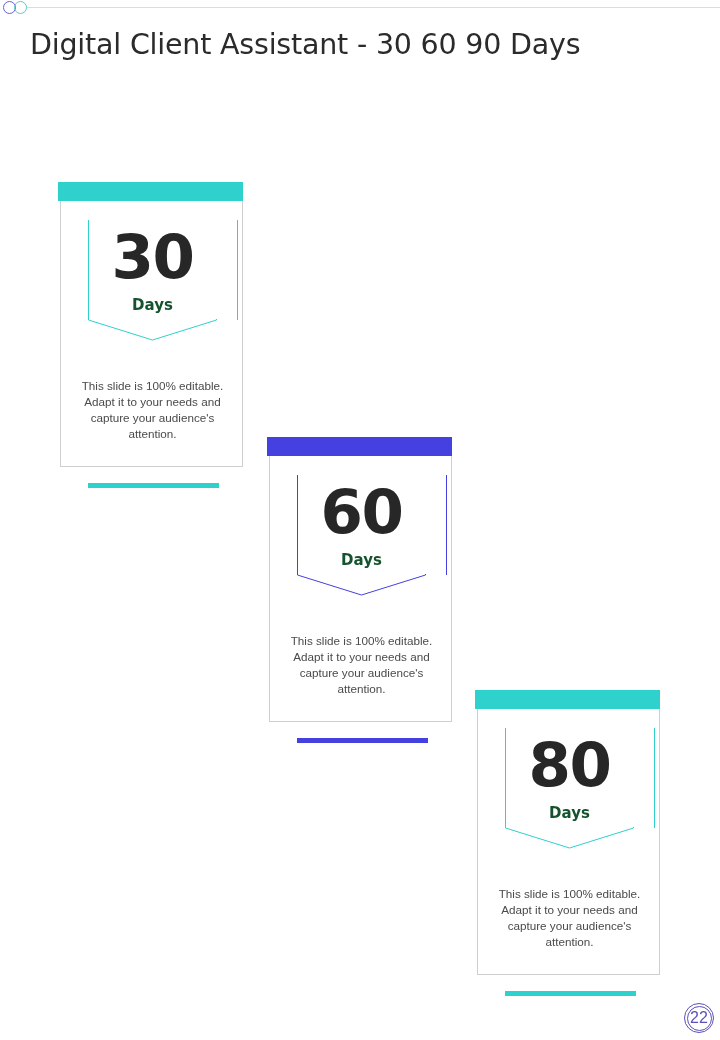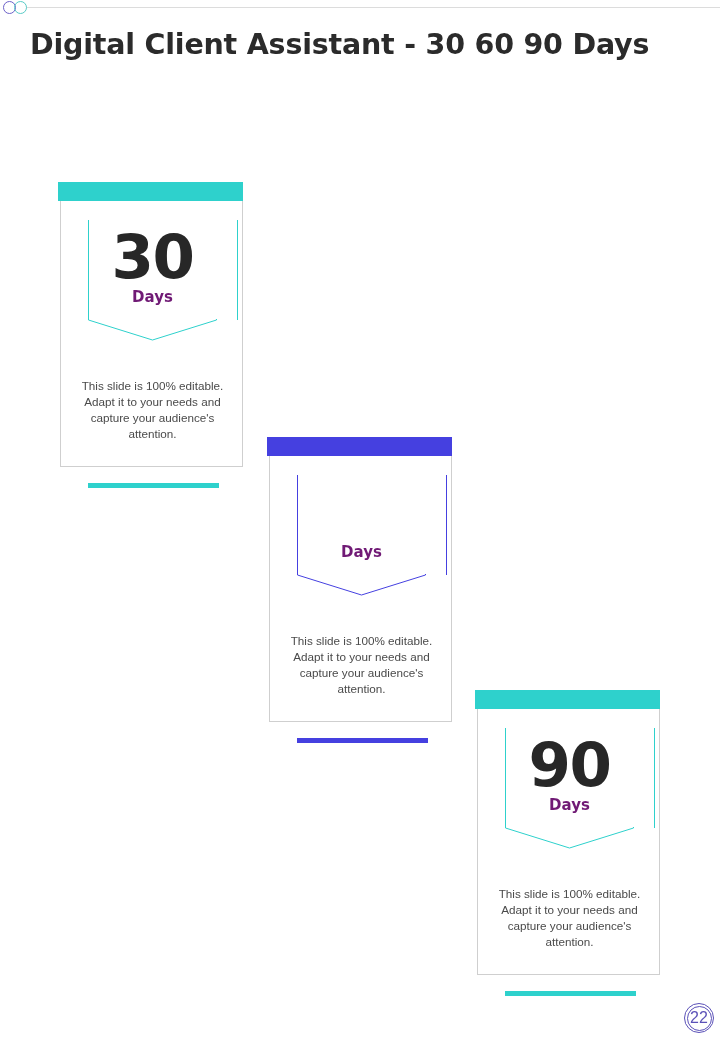--- a/index.html
+++ b/index.html
@@ -44,21 +44,21 @@
     width: 13px; height: 13px;
     border: 1.3px solid #59ccc7;
   }
 
   
   .page-title {
     position: absolute;
     left: 30px;
     top: 28px;
     font-size: 28.5px;
-    font-weight: bold;
+    font-weight: normal;
     letter-spacing: -0.2px;
     color: #2b2b2b;
     white-space: nowrap;
     font-family: "DejaVu Sans", "Liberation Sans", sans-serif;
     text-align: center;
   }
 
   
   .card {
     position: absolute;
@@ -124,26 +124,26 @@
     line-height: 70px;
     font-weight: bold;
     letter-spacing: -1.5px;
     color: #272727;
     font-family: "DejaVu Sans", "Liberation Sans", sans-serif;
   }
 
   .card-unit {
     position: absolute;
     left: 0;
-    top: 68px;
+    top: 76px;
     width: 129px;
     text-align: center;
     font-size: 15px;
     font-weight: bold;
-    color: #701a75;
+    color: #14532d;
     font-family: "DejaVu Sans", "Liberation Sans", sans-serif;
   }
 
   .card-text {
     position: absolute;
     left: 14px;
     top: 164px;
     width: 155px;
     text-align: center;
     font-size: 11.7px;
@@ -237,37 +237,38 @@
     <div class="card-header" style="background: rgb(69, 64, 224);"></div>
     <div class="card-body" style="border-color: rgb(207, 207, 207);">
       <div class="ribbon">
         <div class="ribbon-side-l" style="border-left-color: rgb(69, 64, 224);"></div>
         <div class="ribbon-side-r" style="border-left-color: rgb(69, 64, 224);"></div>
         <div class="ribbon-point">
           <svg viewBox="0 0 129 22" preserveAspectRatio="none">
             <polyline points="0.5,0 0.5,1 64.5,21 128.5,1 128.5,0" fill="none" stroke="#4540e0" stroke-width="1"></polyline>
           </svg>
         </div>
+        <div class="card-number">60</div>
         <div class="card-unit">Days</div>
       </div>
       <div class="card-text">This slide is 100% editable. Adapt it to your needs and capture your audience's attention.</div>
       <div class="card-accent" style="background: rgb(69, 64, 224);"></div>
     </div>
   </div>
     <div class="card" style="left: 475px; top: 690px;">
     <div class="card-header" style="background: rgb(46, 209, 204);"></div>
     <div class="card-body" style="border-color: rgb(207, 207, 207);">
       <div class="ribbon">
         <div class="ribbon-side-l" style="border-left-color: rgb(46, 209, 204);"></div>
         <div class="ribbon-side-r" style="border-left-color: rgb(46, 209, 204);"></div>
         <div class="ribbon-point">
           <svg viewBox="0 0 129 22" preserveAspectRatio="none">
             <polyline points="0.5,0 0.5,1 64.5,21 128.5,1 128.5,0" fill="none" stroke="#2ed1cc" stroke-width="1"></polyline>
           </svg>
         </div>
-        <div class="card-number">90</div>
+        <div class="card-number">80</div>
         <div class="card-unit">Days</div>
       </div>
       <div class="card-text">This slide is 100% editable. Adapt it to your needs and capture your audience's attention.</div>
       <div class="card-accent" style="background: rgb(46, 209, 204);"></div>
     </div>
   </div>
   </div>
 
 </body></html>

